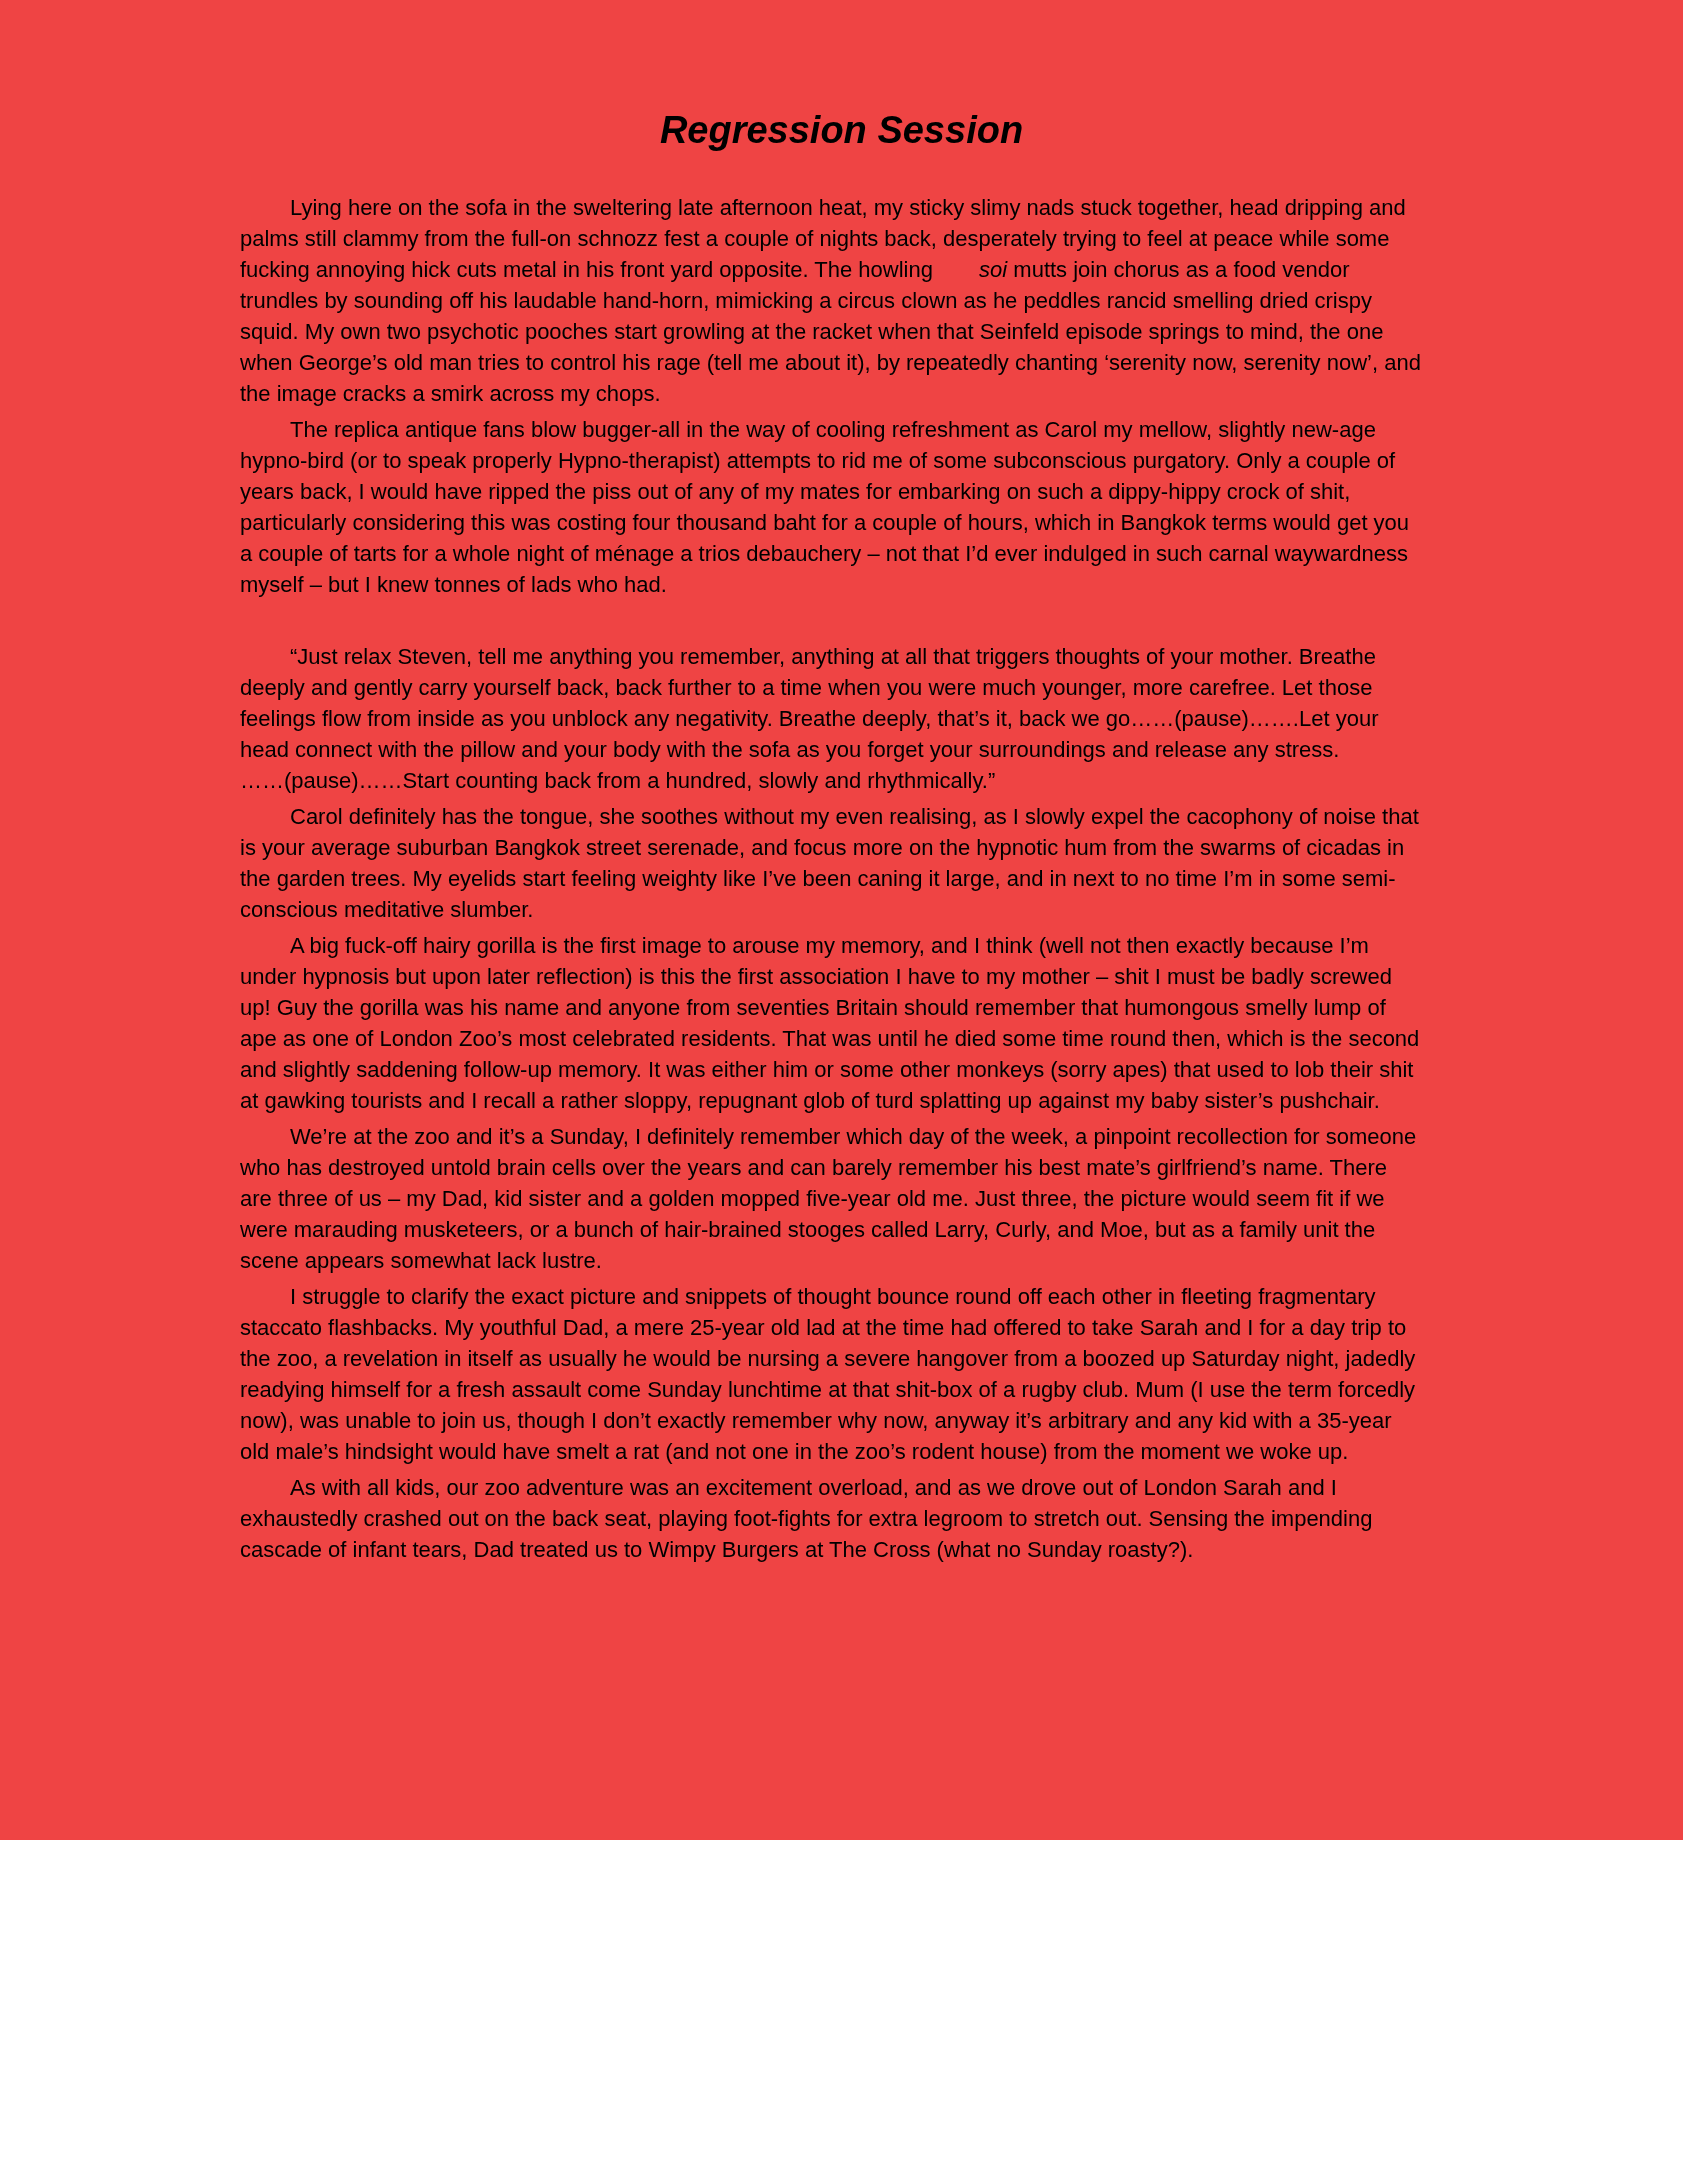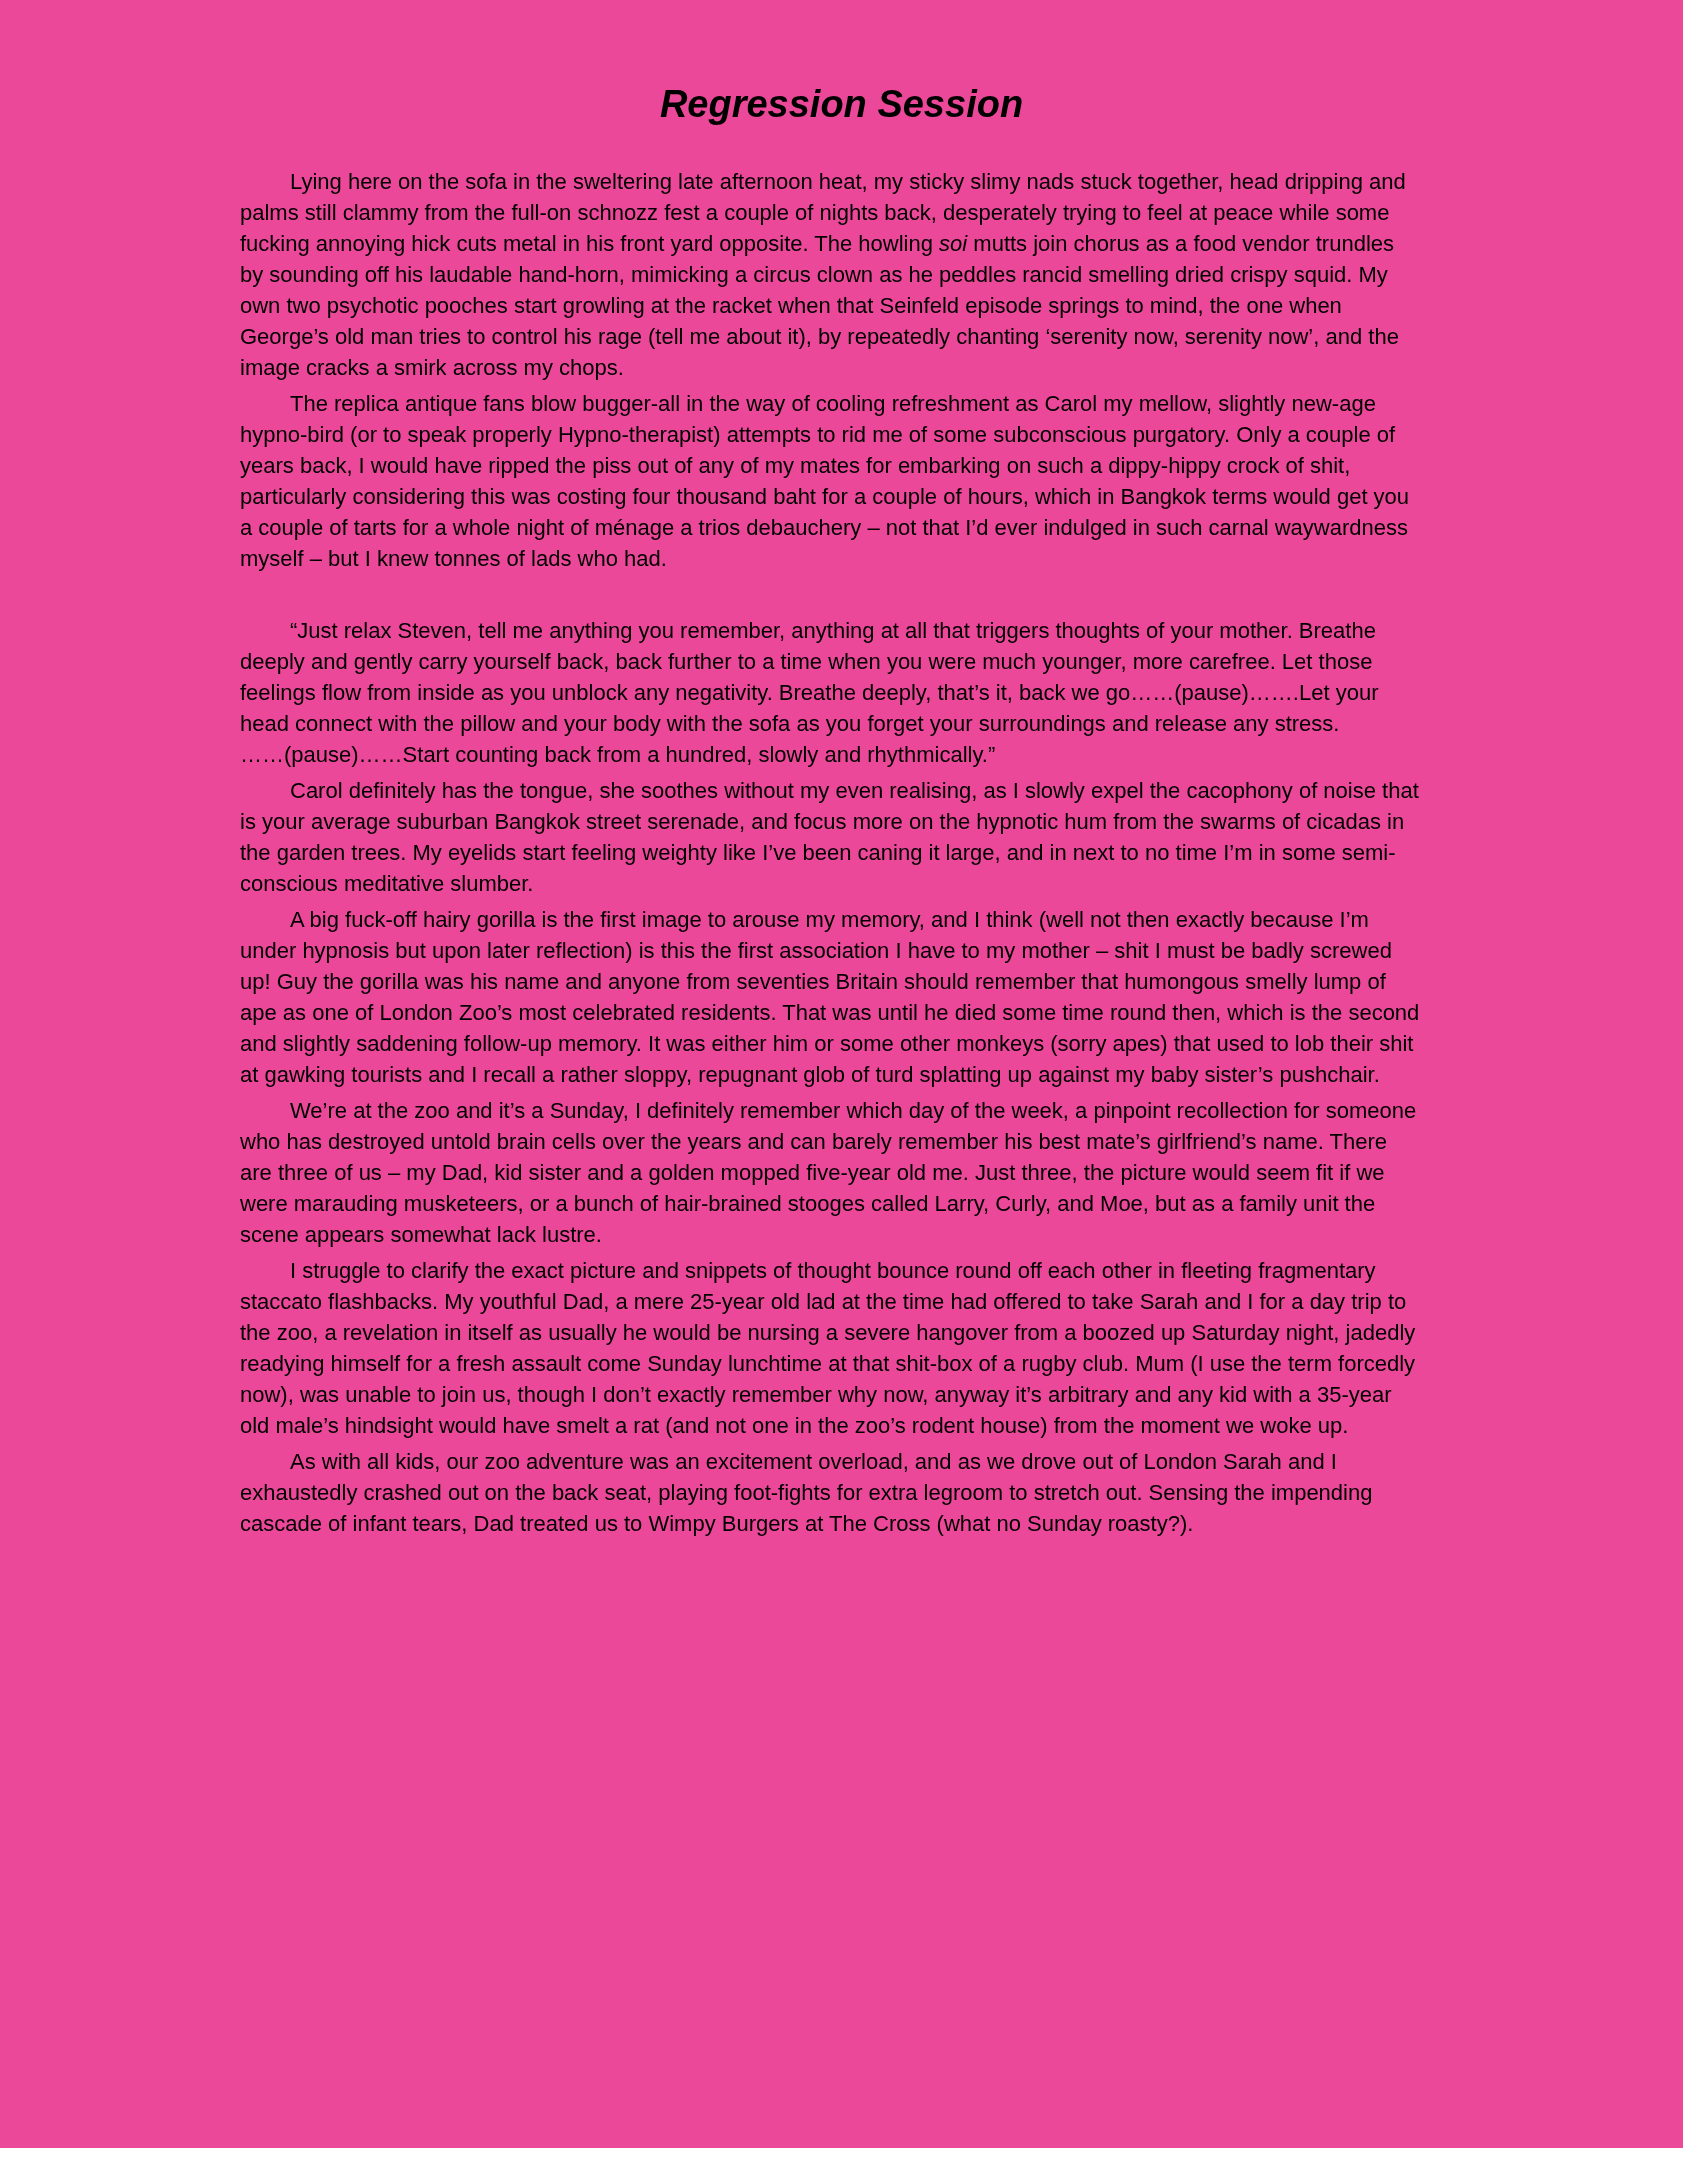--- a/index.html
+++ b/index.html
@@ -3,26 +3,26 @@
 <meta charset="utf-8">
 <style>
   html, body {
     margin: 0;
     padding: 0;
     background: #ffffff;
   }
   .page {
     position: relative;
     width: 1683px;
-    height: 2148px;
-    background: #ec4899;
+    height: 1840px;
+    background: #ef4444;
     color: #000000;
     font-family: "Liberation Sans", "DejaVu Sans", sans-serif;
     box-sizing: border-box;
-    padding-top: 82px;
+    padding-top: 108px;
     overflow: hidden;
   }
   .doc-title {
     text-align: center;
     font-size: 38px;
     line-height: 1.2;
     font-weight: bold;
     font-style: italic;
     margin: 0 0 38px 0;
     letter-spacing: 0px;
@@ -38,20 +38,21 @@
     text-indent: 50px;
     white-space: pre-wrap;
     text-align: left;
   }
   .para.blank {
     height: 31px;
     margin: 0 0 5px 0;
   }
   .it {
     font-style: italic;
+    margin-left: 40px;
   }
 </style>
 </head>
 <body>
 
 <div class="page">
   <h1 class="doc-title">Regression Session</h1>
   <div class="doc-body">
       <p class="para"><span>Lying here on the sofa in the sweltering late afternoon heat, my sticky slimy nads stuck together, head dripping and palms still clammy from the full-on schnozz fest a couple of nights back, desperately trying to feel at peace while some fucking annoying hick cuts metal in his front yard opposite. The howling </span><span class="it">soi</span><span> mutts join chorus as a food vendor trundles by sounding off his laudable hand-horn, mimicking a circus clown as he peddles rancid smelling dried crispy squid. My own two psychotic pooches start growling at the racket when that Seinfeld episode springs to mind, the one when George’s old man tries to control his rage (tell me about it), by repeatedly chanting ‘serenity now, serenity now’, and the image cracks a smirk across my chops.</span></p>
       <p class="para"><span>The replica antique fans blow bugger-all in the way of cooling refreshment as Carol my mellow, slightly new-age hypno-bird (or to speak properly Hypno-therapist) attempts to rid me of some subconscious purgatory. Only a couple of years back, I would have ripped the piss out of any of my mates for embarking on such a dippy-hippy crock of shit, particularly considering this was costing four thousand baht for a couple of hours, which in Bangkok terms would get you a couple of tarts for a whole night of ménage a trios debauchery – not that I’d ever indulged in such carnal waywardness myself – but I knew tonnes of lads who had.</span></p>

